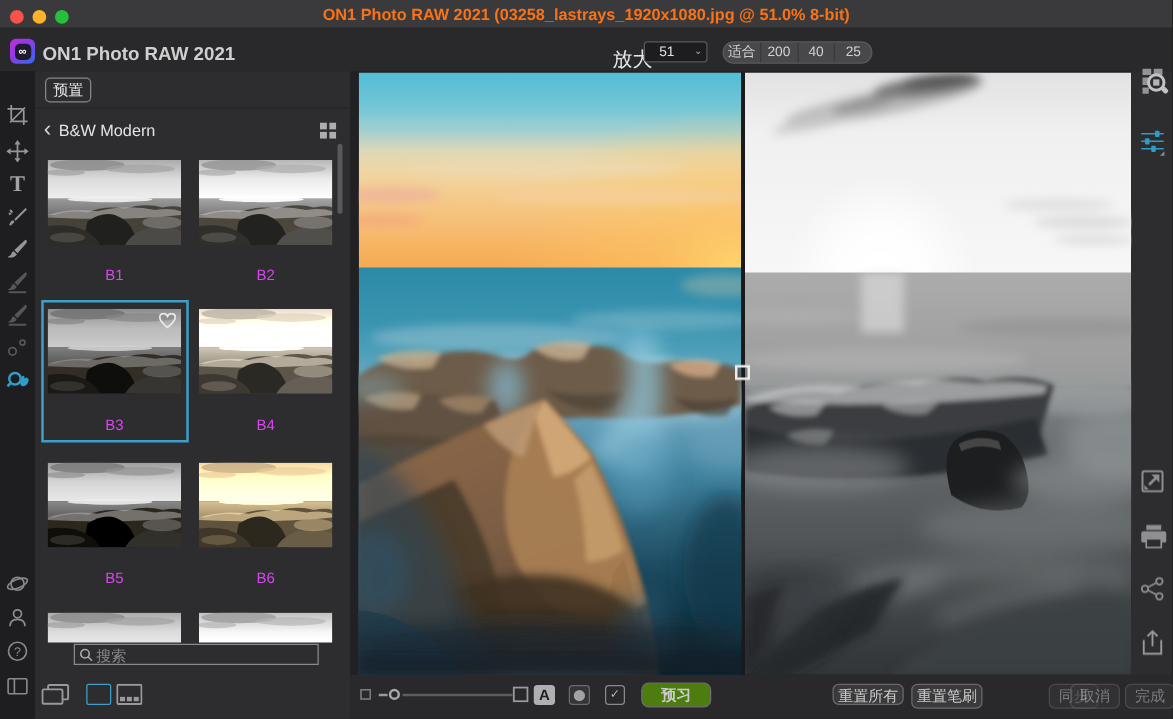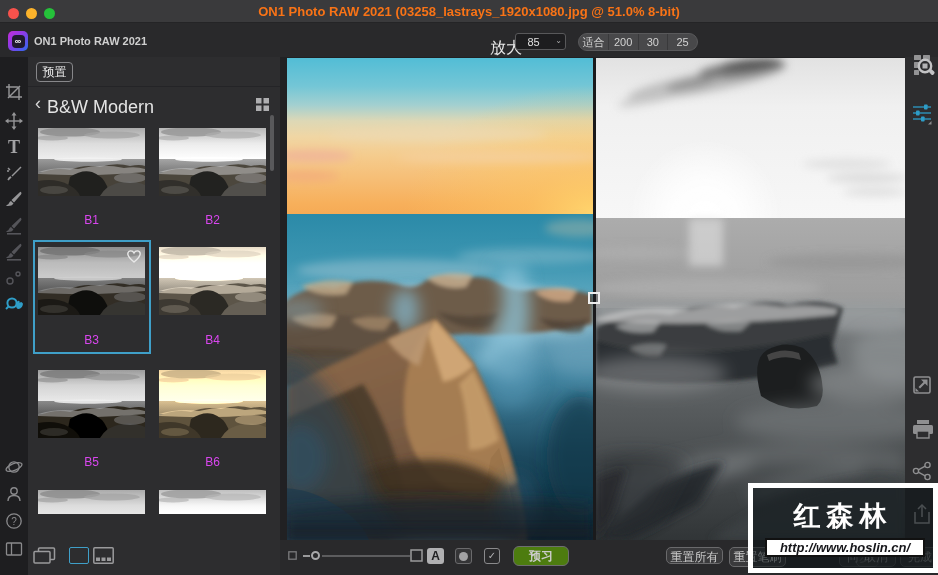--- a/index.html
+++ b/index.html
@@ -14,21 +14,21 @@
 .tl{position:absolute;top:8px;width:11px;height:11px;border-radius:50%;}
 #titlebar .t{position:absolute;left:0;right:0;top:4px;text-align:center;
   font-size:13px;font-weight:bold;color:#f97316;}
 
 
 #menubar{position:absolute;left:0;top:23px;width:938px;height:34px;background:#29292b;}
 #logo{position:absolute;left:8px;top:8px;width:20px;height:20px;border-radius:5px;
   background:linear-gradient(135deg,#c42cd8 0%,#8a3ce8 45%,#2b6cf0 100%);}
 #logo .in{position:absolute;left:3.5px;top:3.5px;width:13px;height:13px;border-radius:4px;
   background:#201a2e;color:#fff;font-size:9px;font-weight:bold;text-align:center;line-height:12px;}
-#appname{position:absolute;left:34px;top:12px;font-size:11px;font-weight:bold;color:#cfcfcf;}
+#appname{position:absolute;left:34px;top:12px;font-size:15px;font-weight:bold;color:#cfcfcf;}
 #zoomlabel{position:absolute;left:490px;top:15px;font-size:16px;color:#e8e8e8;}
 #zoomdd{position:absolute;left:515px;top:10px;width:51px;height:17px;background:#1d1d1f;
   border:1px solid #58585a;border-radius:3px;color:#e0e0e0;font-size:11px;}
 #zoomdd .v{position:absolute;left:0;right:14px;text-align:center;top:2px;}
 #zoomdd .c{position:absolute;right:3px;top:2px;font-size:8px;color:#aaa;}
 #seg{position:absolute;left:578px;top:10px;width:120px;height:18px;border-radius:9px;
   background:#48484a;border:1px solid #59595b;display:flex;overflow:hidden;}
 #seg div{flex:1;text-align:center;font-size:11px;color:#d2d2d2;line-height:16px;
   border-right:1px solid #39393b;}
 #seg div:last-child{border-right:none;}
@@ -36,21 +36,21 @@
 
 #leftrail{position:absolute;left:0;top:57px;width:28px;height:518px;background:#1e1e20;z-index:3;}
 #leftrail svg{position:absolute;left:5px;}
 
 
 #leftpanel{position:absolute;left:28px;top:57px;width:252px;height:483px;background:#2d2d2f;}
 #presetbtn{position:absolute;left:8px;top:5px;width:37px;height:20px;border:1px solid #87878a;
   border-radius:4px;color:#e8e8e8;font-size:12px;text-align:center;line-height:18px;}
 #phead{position:absolute;left:0px;top:33px;width:252px;height:30px;}
 #phead .bk{position:absolute;left:7px;top:3px;font-size:18px;color:#d8d8d8;}
-#phead .tt{position:absolute;left:19px;top:7px;font-size:18px;color:#e4e4e4;}
+#phead .tt{position:absolute;left:19px;top:7px;font-size:13px;color:#e4e4e4;}
 #phead .grid{position:absolute;right:11px;top:8px;width:13px;height:13px;}
 .thumb{position:absolute;width:107px;height:68px;overflow:hidden;}
 .tlabel{position:absolute;width:107px;text-align:center;font-size:12px;color:#d946ef;}
 #selbox{position:absolute;left:5px;top:183px;width:118px;height:114px;border:2px solid #3f9fc8;}
 #scroll{position:absolute;left:242px;top:58px;width:4px;height:56px;border-radius:2px;background:#59595b;}
 #searchbox{position:absolute;left:31px;top:458px;width:196px;height:17px;border:1px solid #8a8a8c;
   background:#2d2d2f;}
 #searchbox .ph{position:absolute;left:17px;top:1px;font-size:12px;color:#87878a;}
 
 
@@ -310,27 +310,27 @@
     <div class="t">ON1 Photo RAW 2021 (03258_lastrays_1920x1080.jpg @ 51.0% 8-bit)</div>
   </div>
 
   <div id="menubar">
     <div id="logo">
         <div class="in">∞</div>
       </div>
     <div id="appname">ON1 Photo RAW 2021</div>
     <div id="zoomlabel">放大</div>
     <div id="zoomdd">
-        <span class="v">85</span>
+        <span class="v">51</span>
         <span class="c">⌄</span>
       </div>
     <div id="seg">
         <div>适合</div>
         <div>200</div>
-        <div>30</div>
+        <div>40</div>
         <div>25</div>
       </div>
   </div>
 
   <div id="leftrail">
     <svg style="top:26px" width="18" height="18" viewBox="0 0 18 18">
         <g stroke="#969698" stroke-width="1.4" fill="none">
           <path d="M4,1 L4,12 Q4,14 6,14 L17,14"></path>
           <path d="M1,4 L12,4 Q14,4 14,6 L14,17"></path>
           <line x1="3" y1="15" x2="15" y2="3"></line>
@@ -485,20 +485,27 @@
         </svg></div>
     <div class="tlabel" style="left:10px;top:398px">B5</div>
     <div class="tlabel" style="left:131px;top:398px">B6</div>
     <div class="thumb" style="left:10px;top:433px;height:24px"><svg width="107" height="68" style="filter:brightness(1.0)">
           <use href="#tsc"></use>
         </svg></div>
     <div class="thumb" style="left:131px;top:433px;height:24px"><svg width="107" height="68" style="filter:brightness(1.12)">
           <use href="#tsc"></use>
         </svg></div>
     <div id="scroll"></div>
+    <div id="searchbox">
+        <svg style="position:absolute;left:3px;top:2px" width="12" height="12" viewBox="0 0 12 12">
+          <circle cx="5" cy="5" r="3.4" fill="none" stroke="#a8a8aa" stroke-width="1.3"></circle>
+          <line x1="7.6" y1="7.6" x2="10.6" y2="10.6" stroke="#a8a8aa" stroke-width="1.3"></line>
+        </svg>
+        <span class="ph">搜索</span>
+      </div>
   </div>
 
   <div id="blstrip"></div>
 
   <div id="rightrail">
     <svg style="top:-4px" width="24" height="24" viewBox="0 0 24 24">
         <g fill="#939395">
           <rect x="2" y="2" width="7" height="5" rx="0.5"></rect>
           <rect x="11" y="2" width="7" height="5" rx="0.5"></rect>
           <rect x="2" y="9" width="7" height="6" rx="0.5"></rect>
@@ -585,18 +592,14 @@
     <svg style="position:absolute;left:65px;top:7px" width="21" height="17" viewBox="0 0 21 17">
         <rect x="0.8" y="0.8" width="19.4" height="15.4" rx="1" fill="none" stroke="#9a9a9c" stroke-width="1.5"></rect>
         <g fill="#9a9a9c">
           <rect x="3" y="10.5" width="4" height="3.5"></rect>
           <rect x="8.5" y="10.5" width="4" height="3.5"></rect>
           <rect x="14" y="10.5" width="4" height="3.5"></rect>
         </g>
       </svg>
   </div>
 
-  <div id="wm">
-    <div class="cn">红森林</div>
-    <div class="url">http://www.hoslin.cn/</div>
-  </div>
 
 </div>
 
 </body></html>

